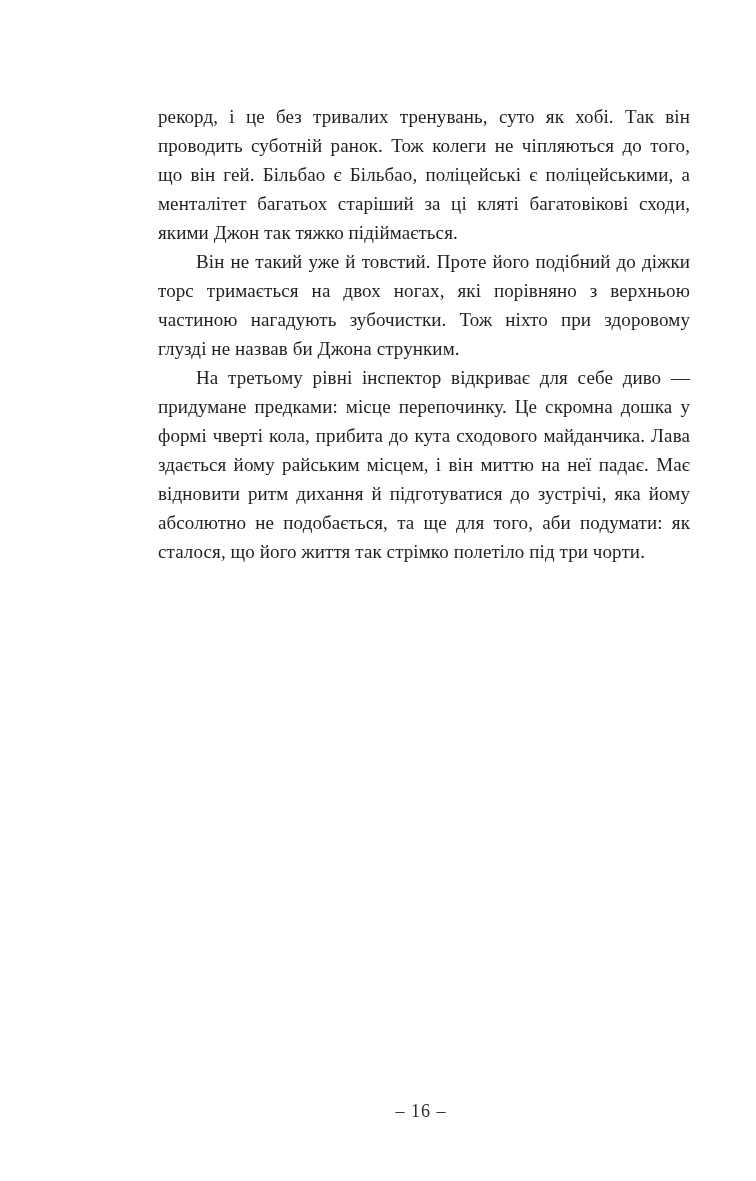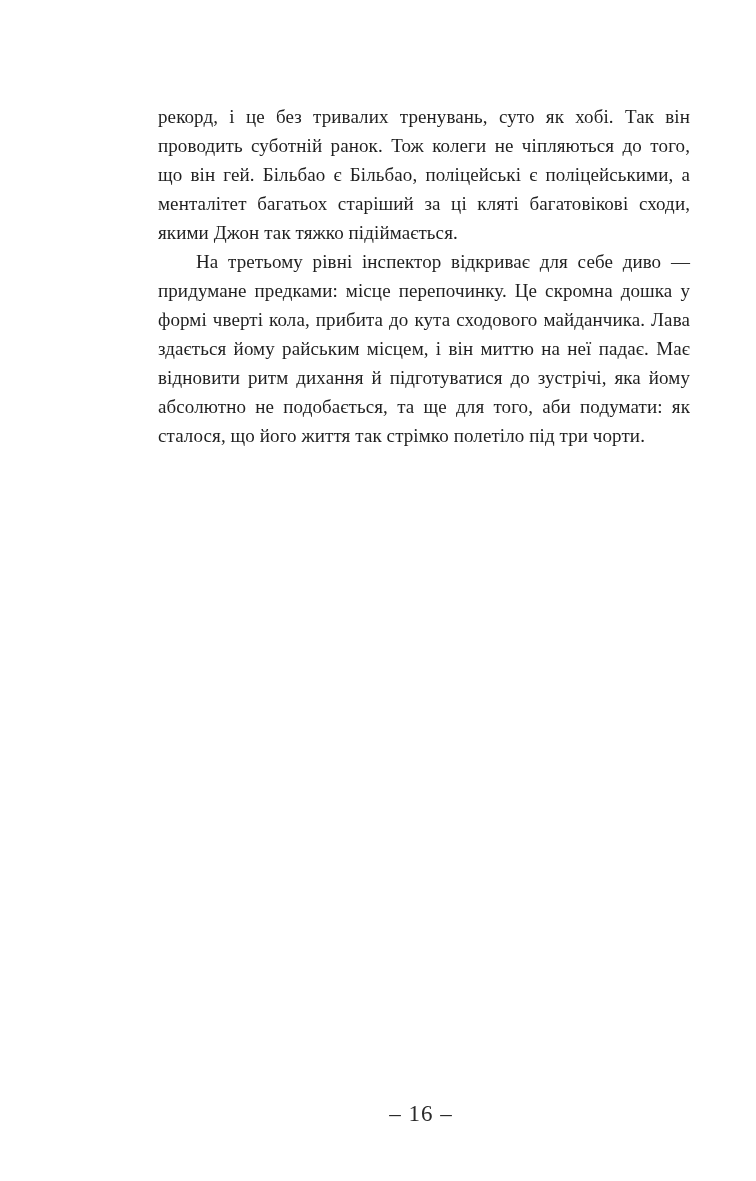--- a/index.html
+++ b/index.html
@@ -39,35 +39,36 @@
     font-style: italic;
   }
   .page-footer {
     position: absolute;
     top: 1101px;
     left: 0;
     width: 756px;
     text-align: center;
   }
   .page-number {
-    font-size: 23px;
+    font-size: 18px;
     letter-spacing: 1px;
     color: #2a2a2a;
   }
 </style>
 </head>
 <body>
 
 <div class="book-page">
 
   <main class="text-block">
 
     <p class="para no-indent">рекорд, і це без тривалих тренувань, суто як хобі. Так він проводить суботній ранок. Тож колеги не чіпляються до того, що він гей. Більбао є Більбао, поліцейські є поліцейськими, а менталітет багатьох старіший за ці кляті багатовікові сходи, якими Джон так тяжко підіймається.</p>
 
 
+    <p class="para">Він не такий уже й товстий. Проте його подібний до діжки торс тримається на двох ногах, які порівняно з верхньою частиною нагадують зубочистки. Тож ніхто при здоровому глузді не назвав би Джона струнким.</p>
 
     <p class="para">На третьому рівні інспектор відкриває для себе диво — придумане предками: місце перепочинку. Це скромна дошка у формі чверті кола, прибита до кута сходового майданчика. Лава здається йому райським місцем, і він миттю на неї падає. Має відновити ритм дихання й підготуватися до зустрічі, яка йому абсолютно не подобається, та ще для того, аби подумати: як сталося, що його життя так стрімко полетіло під три чорти.</p>
 
 
   </main>
 
   <footer class="page-footer">
     <span class="page-number">– 16 –</span>
   </footer>
 

